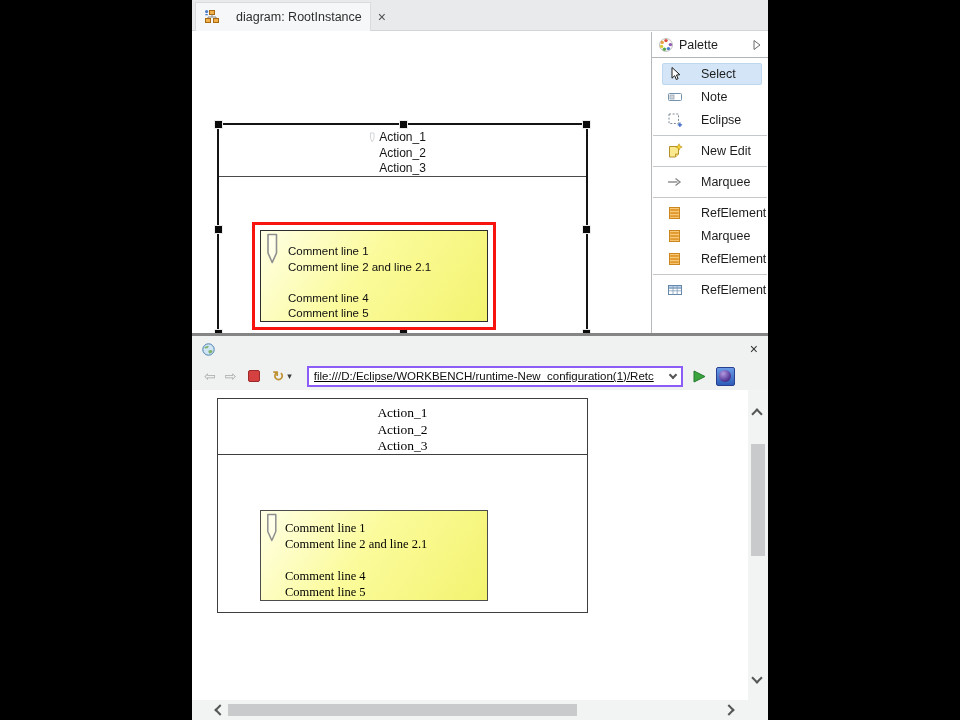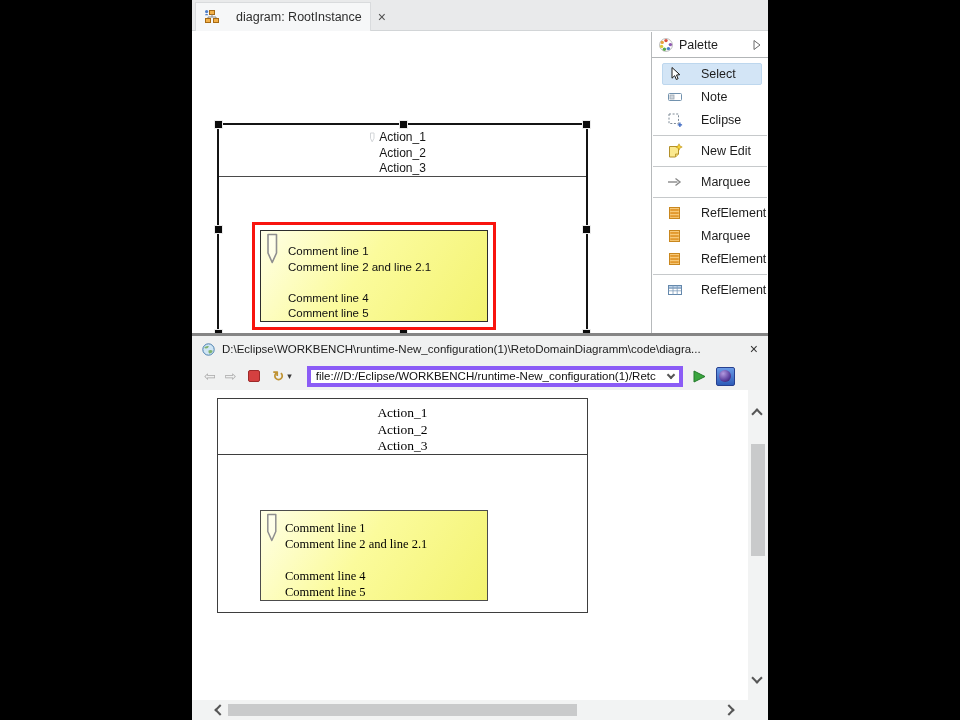--- a/index.html
+++ b/index.html
@@ -63,22 +63,22 @@
   .br-close { margin-left:auto; font-size:14px; color:#333; cursor:pointer; }
 
   .br-toolbar { position:absolute; left:0; top:362px; width:576px; height:28px;
                 background:#f0f1f1; display:flex; align-items:center; padding:0 12px; }
   .nav-arrow { font-size:14px; color:#a8a8a8; line-height:14px; }
   .nav-back { margin-right:9px; } .nav-fwd { margin-right:12px; }
   .stop-btn { width:12px; height:12px; background:#d54040; border:1px solid #9d2a2a;
               border-radius:2px; margin-right:12px; }
   .refresh-btn { color:#bf9334; font-weight:bold; font-size:14px; line-height:14px; margin-right:3px; }
   .tool-caret { font-size:9px; color:#3a3a3a; margin-right:15px; }
-  .url-box { width:376px; height:21px; border:4px solid #8b5cf6; background:#fff;
-             display:flex; align-items:center; padding:0 5px; gap:4px; }
+  .url-box { width:376px; height:21px; border:2px solid #8b5cf6; background:#fff;
+             display:flex; align-items:center; padding:0 5px; gap:4px;text-decoration:underline; }
   .url-input { flex:1; border:none; outline:none; font-size:11.5px; color:#101010;
                font-family:"Liberation Sans", sans-serif; background:transparent; }
   .go-btn { margin-left:9px; display:flex; }
   .ext-btn { margin-left:9px; width:19px; height:19px; border:1px solid #27408f; border-radius:2px;
              background:linear-gradient(#6a9ae6,#2e5cb8); display:flex; align-items:center; justify-content:center; }
   .ext-sphere { width:12px; height:12px; border-radius:50%;
                 background:radial-gradient(circle at 35% 30%, #b39ae0, #5b3f9e 60%, #251356); }
 
   .br-content { position:absolute; left:0; top:390px; width:556px; height:310px; background:#fff; }
   .br-container { position:absolute; left:25px; top:8px; width:371px; height:215px;
@@ -272,21 +272,20 @@
   </div>
 
   <div class="panel-divider"></div>
 
   <div class="br-titlebar">
     <svg width="13" height="13" viewBox="0 0 13 13">
       <circle cx="6.5" cy="6.5" r="5.7" fill="#cfe5f4" stroke="#4a7fae"></circle>
       <path d="M2.2 4.5 Q4.5 2.2 7 3.2 Q6 5.5 4 5.5 Q2.8 5.5 2.2 4.5 Z" fill="#7fb36f"></path>
       <path d="M6.5 7.5 Q9 6.5 10.8 8 Q9.5 10.8 7.2 10.5 Q6 9 6.5 7.5 Z" fill="#7fb36f"></path>
     </svg>
-    <span class="br-title">D:\Eclipse\WORKBENCH\runtime-New_configuration(1)\RetoDomainDiagramm\code\diagra...</span>
     <span class="br-close">×</span>
   </div>
 
   <div class="br-toolbar">
     <span class="nav-arrow nav-back">⇦</span>
     <span class="nav-arrow nav-fwd">⇨</span>
     <span class="stop-btn"></span>
     <span class="refresh-btn">↻</span>
     <span class="tool-caret">▾</span>
     <span class="url-box">

